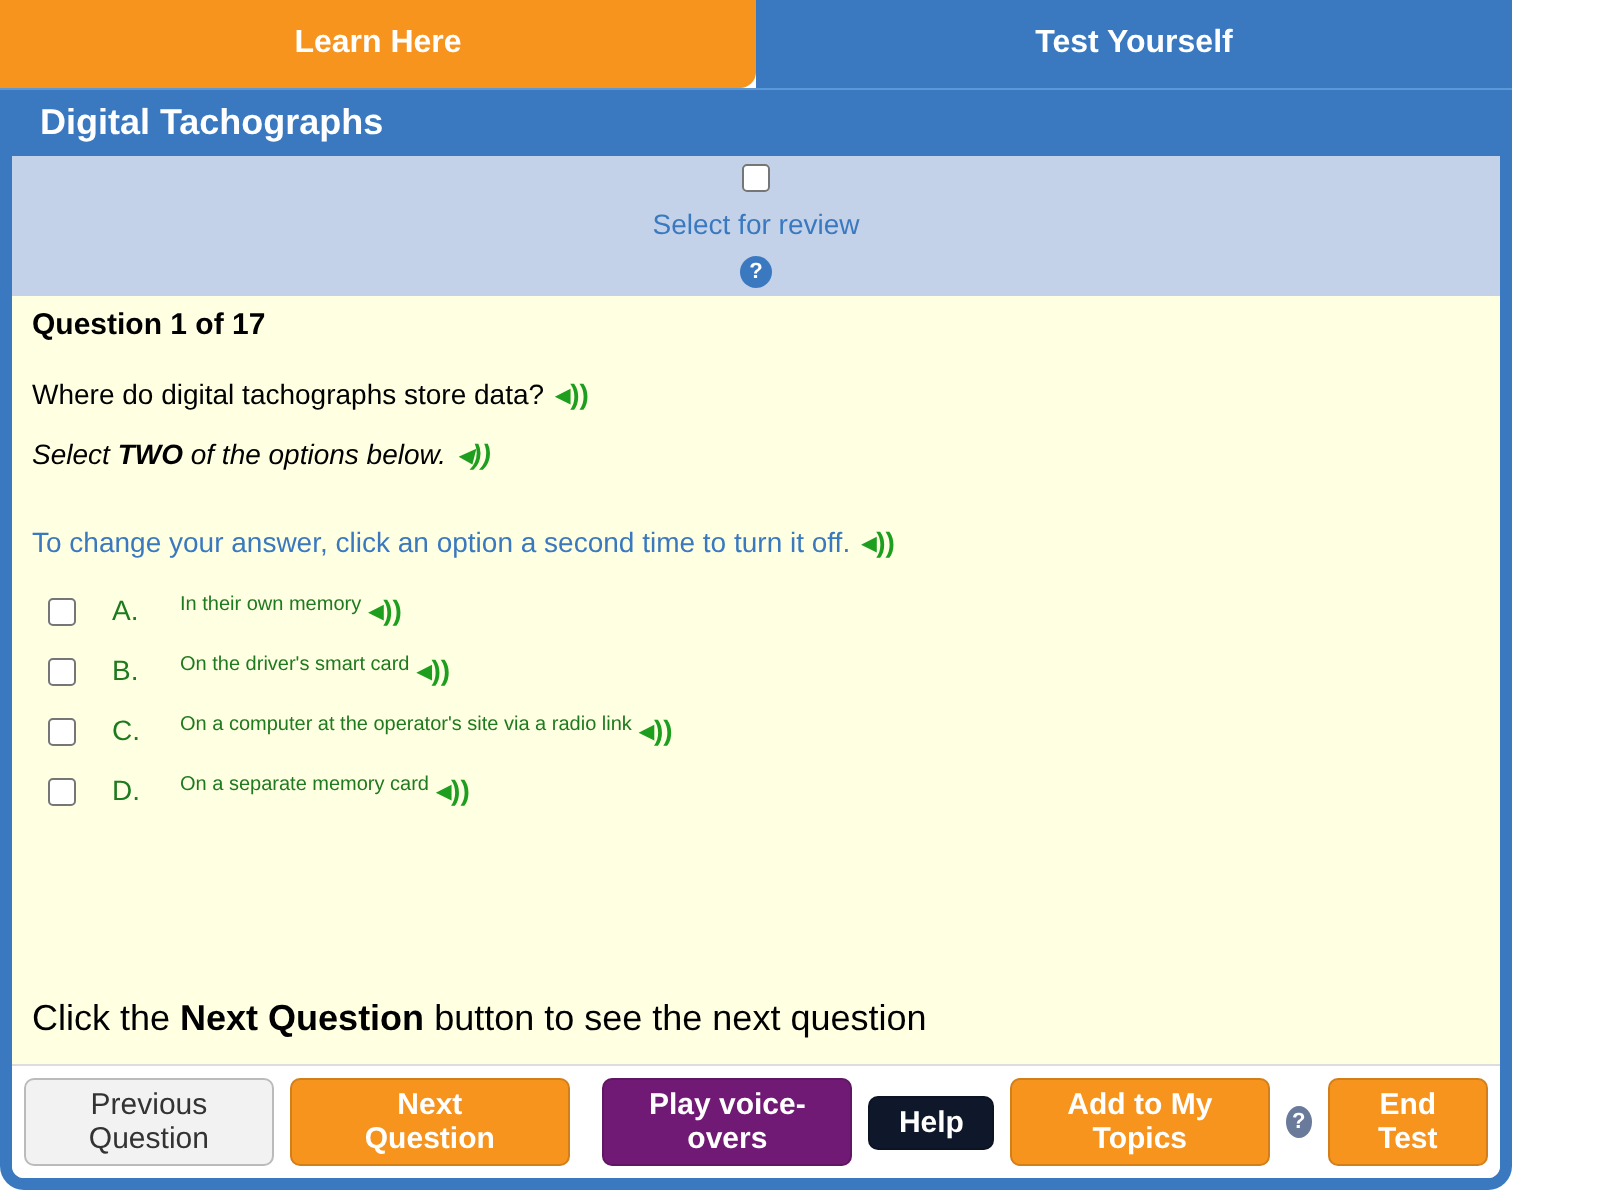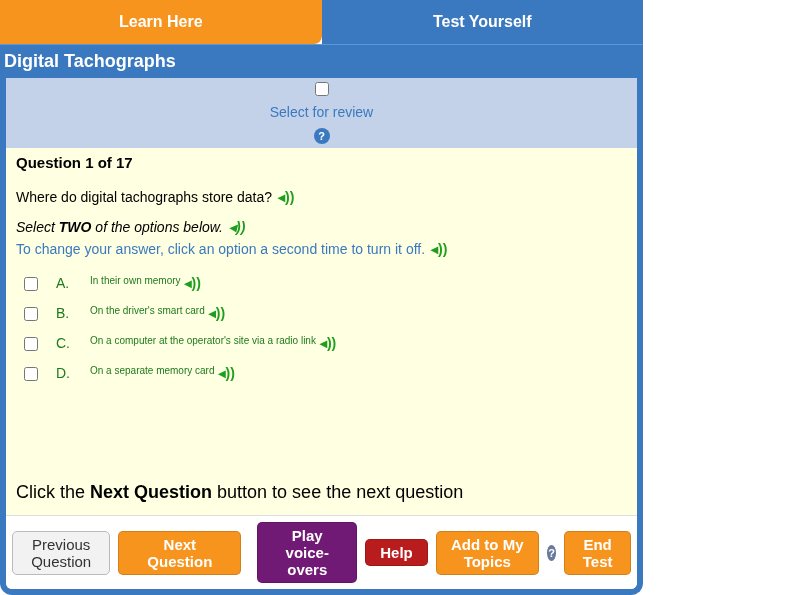--- a/index.html
+++ b/index.html
@@ -5,21 +5,21 @@
     * { box-sizing: border-box; margin: 0; padding: 0; }
     body {
       font-family: Arial, Helvetica, sans-serif;
       font-size: 14px;
       background: #fff;
       width: 801px;
       height: 595px;
       overflow: hidden;
     }
     .container {
-      width: 643px;
+      width: 756px;
       height: 595px;
       display: flex;
       flex-direction: column;
     }
     .tabs {
       display: flex;
       height: 44px;
     }
     .tab {
       flex: 1;
@@ -36,21 +36,21 @@
       border-bottom-right-radius: 8px;
     }
     .tab-test {
       background: #3a79c0;
     }
     .section-header {
       background: #3a79c0;
       color: #fff;
       font-weight: bold;
       font-size: 18px;
-      padding: 6px 4px;
+      padding: 6px 20px;
       border-top: 1px solid #5a98d8;
     }
     .review-bar {
       background: #c3d2e8;
       padding: 4px 10px;
       display: flex;
       align-items: center;
       gap: 8px;
       color: #3a79c0;
       font-size: 14px;
@@ -99,21 +99,21 @@
     .question-text {
       font-size: 14px;
       margin-bottom: 14px;
       display: flex;
       align-items: flex-start;
       gap: 6px;
     }
     .instruction {
       font-style: italic;
       font-size: 14px;
-      margin-bottom: 6px;
+      margin-bottom: 28px;
       display: flex;
       align-items: center;
       gap: 6px;
     }
     .instruction .bold {
       font-weight: bold;
       font-style: italic;
     }
     .change-hint {
       color: #3a79c0;
@@ -195,21 +195,21 @@
       padding: 4px 12px;
     }
     .btn-next {
       background: #f7941e;
       padding: 4px 28px;
     }
     .btn-play {
       background: #701a75;
     }
     .btn-help {
-      background: #b91c1c;
+      background: #0f172a;
     }
     .btn-add {
       background: #f7941e;
     }
     .btn-end {
       background: #f7941e;
     }
     .spacer { flex: 1; }
     .help-circle-gray {
       width: 16px;

